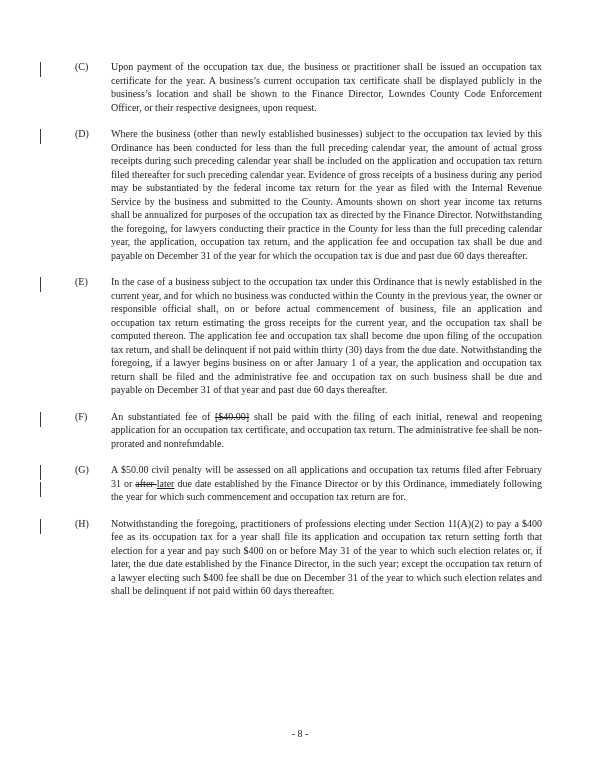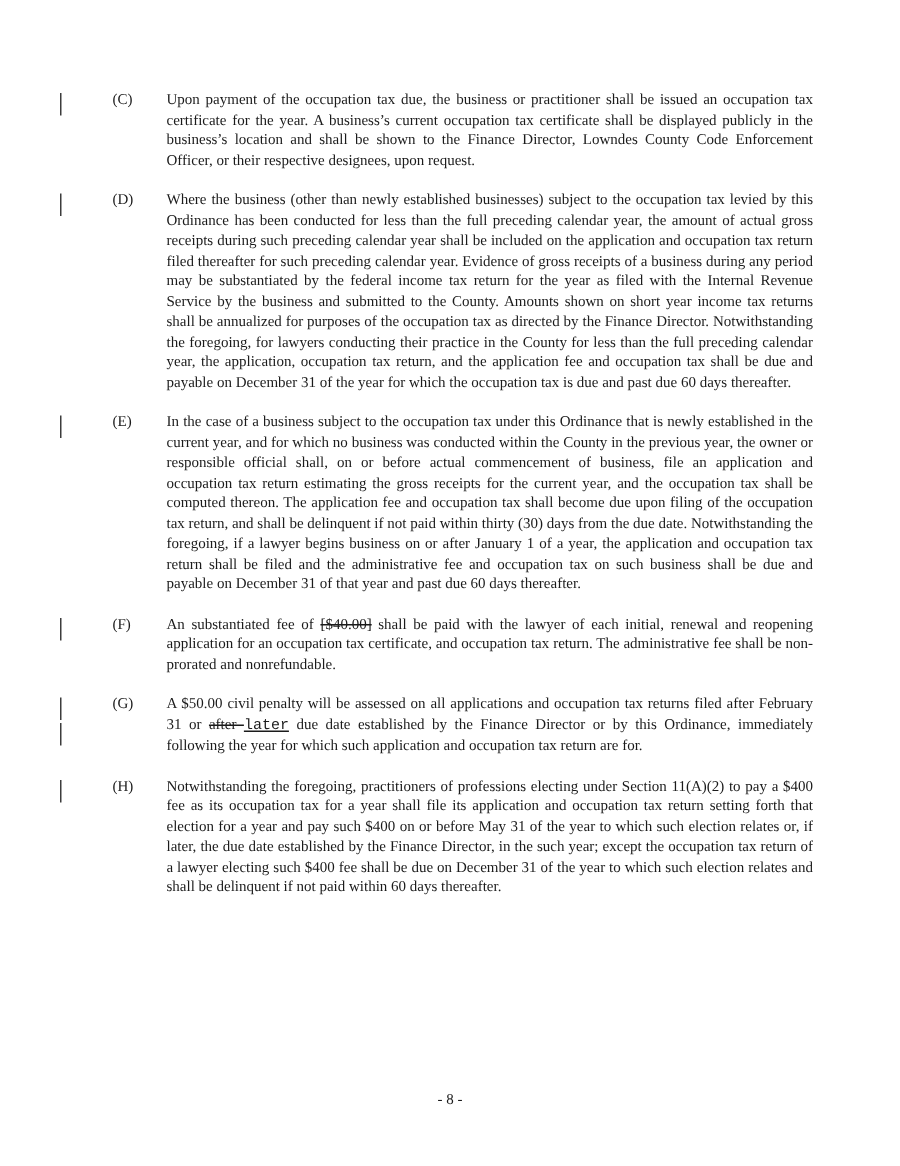--- a/index.html
+++ b/index.html
@@ -17,21 +17,21 @@
     margin: 0 0 13px 0;
     font-size: 10px; line-height: 13.5px;
   }
   .marks { flex: 0 0 35px; position: relative; align-self: stretch; }
   .bar { position: absolute; left: 0; width: 1px; height: 15px; background: #3c3c3c; }
   .bar.b1 { top: 2px; }
   .bar.b2 { top: 19px; }
   .plabel { flex: 0 0 36px; }
   .ptext { flex: 1 1 auto; text-align: justify; }
   .strike { text-decoration: line-through; }
-  .ins { text-decoration: underline; font-family: Liberation Mono, monospace; }
+  .ins { text-decoration: underline; }
   .footer {
     position: absolute; top: 728px; left: 0; width: 600px;
     text-align: center; font-size: 10px; color: #1b1b1b;
   }
 </style>
 </head>
 <body>
 
 <div class="page">
   <div class="content">
@@ -58,30 +58,30 @@
         </div>
       <div class="plabel">(E)</div>
       <div class="ptext"><span>In the case of a business subject to the occupation tax under this Ordinance that is newly established in the current year, and for which no business was conducted within the County in the previous year, the owner or responsible official shall, on or before actual commencement of business, file an application and occupation tax return estimating the gross receipts for the current year, and the occupation tax shall be computed thereon. The application fee and occupation tax shall become due upon filing of the occupation tax return, and shall be delinquent if not paid within thirty (30) days from the due date. Notwithstanding the foregoing, if a lawyer begins business on or after January 1 of a year, the application and occupation tax return shall be filed and the administrative fee and occupation tax on such business shall be due and payable on December 31 of that year and past due 60 days thereafter.</span></div>
     </div>
 
     <div class="para">
       <div class="marks">
           <span class="bar b1"></span>
         </div>
       <div class="plabel">(F)</div>
-      <div class="ptext"><span>An substantiated fee of </span><span class="strike">[$40.00]</span><span> shall be paid with the lawyer of each initial, renewal and reopening application for an occupation tax certificate, and occupation tax return. The administrative fee shall be non-prorated and nonrefundable.</span></div>
+      <div class="ptext"><span>An substantiated fee of </span><span class="strike">[$40.00]</span><span> shall be paid with the filing of each initial, renewal and reopening application for an occupation tax certificate, and occupation tax return. The administrative fee shall be non-prorated and nonrefundable.</span></div>
     </div>
 
     <div class="para">
       <div class="marks">
           <span class="bar b1"></span>
           <span class="bar b2"></span>
         </div>
       <div class="plabel">(G)</div>
-      <div class="ptext"><span>A $50.00 civil penalty will be assessed on all applications and occupation tax returns filed after February 31 or </span><span class="strike">after </span><span class="ins">later</span><span> due date established by the Finance Director or by this Ordinance, immediately following the year for which such application and occupation tax return are for.</span></div>
+      <div class="ptext"><span>A $50.00 civil penalty will be assessed on all applications and occupation tax returns filed after February 31 or </span><span class="strike">after </span><span class="ins">later</span><span> due date established by the Finance Director or by this Ordinance, immediately following the year for which such commencement and occupation tax return are for.</span></div>
     </div>
 
     <div class="para">
       <div class="marks">
           <span class="bar b1"></span>
         </div>
       <div class="plabel">(H)</div>
       <div class="ptext"><span>Notwithstanding the foregoing, practitioners of professions electing under Section 11(A)(2) to pay a $400 fee as its occupation tax for a year shall file its application and occupation tax return setting forth that election for a year and pay such $400 on or before May 31 of the year to which such election relates or, if later, the due date established by the Finance Director, in the such year; except the occupation tax return of a lawyer electing such $400 fee shall be due on December 31 of the year to which such election relates and shall be delinquent if not paid within 60 days thereafter.</span></div>
     </div>
 

